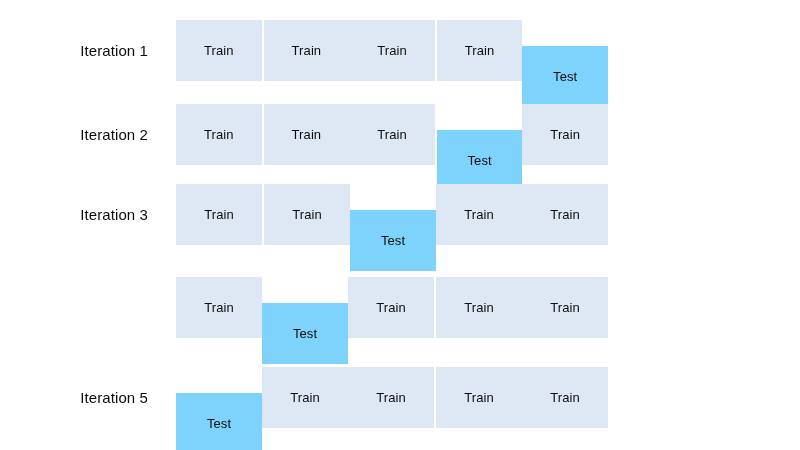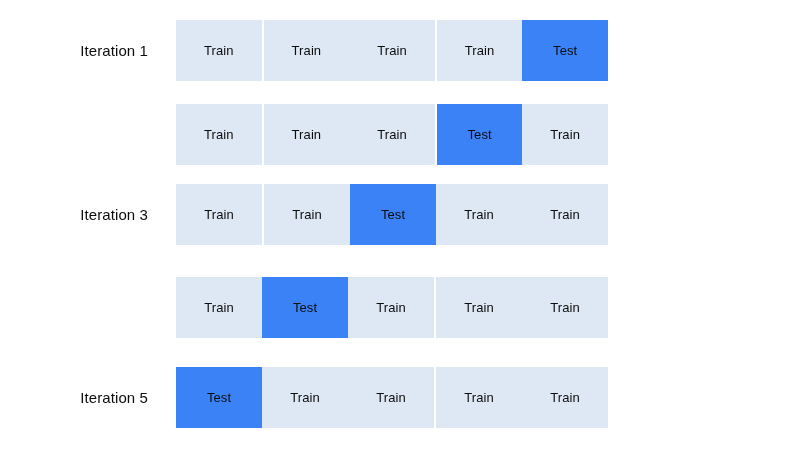--- a/index.html
+++ b/index.html
@@ -61,21 +61,22 @@
     color: #0d0d0d;
     letter-spacing: 0.1px;
     box-sizing: border-box;
   }
 
   .fold-cell.train {
     background: #dee8f4;
   }
 
   .fold-cell.test {
-    background: #3b82f6;
+    background: #7dd3fc;
+    margin-top: 26px;
   }
 
   
   .fold-cell.seam-right {
     border-right: 2px solid #ffffff;
   }
 </style>
 </head>
 <body>
 
@@ -86,20 +87,21 @@
     <div class="fold-band">
       <div class="fold-cell train seam-right">Train</div>
       <div class="fold-cell train">Train</div>
       <div class="fold-cell train seam-right">Train</div>
       <div class="fold-cell train">Train</div>
       <div class="fold-cell test">Test</div>
     </div>
   </div>
 
   <div class="iteration-row" style="top:104px;">
+    <div class="row-label">Iteration 2</div>
     <div class="fold-band">
       <div class="fold-cell train seam-right">Train</div>
       <div class="fold-cell train">Train</div>
       <div class="fold-cell train seam-right">Train</div>
       <div class="fold-cell test">Test</div>
       <div class="fold-cell train">Train</div>
     </div>
   </div>
 
   <div class="iteration-row" style="top:184px;">

